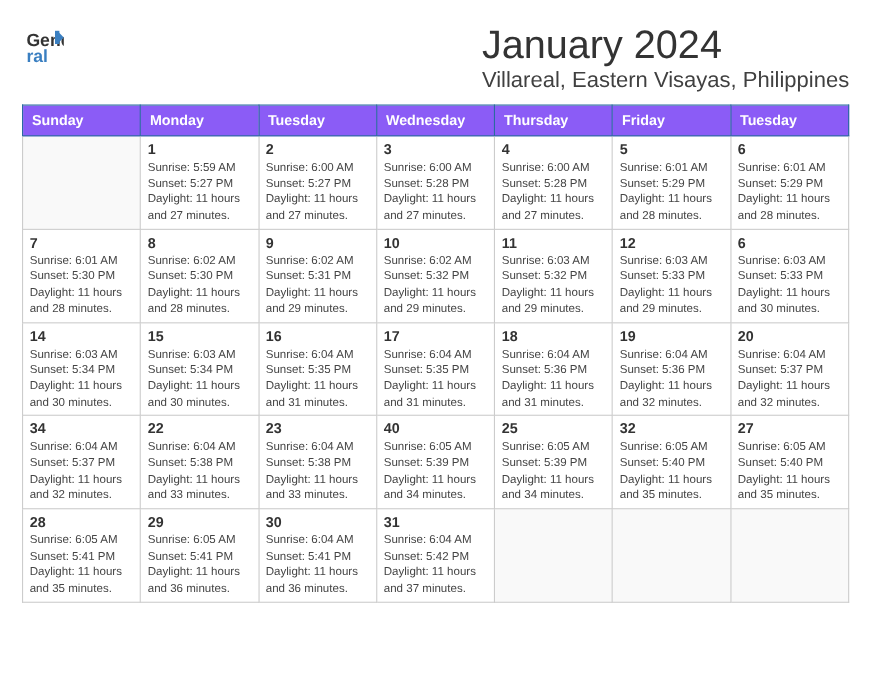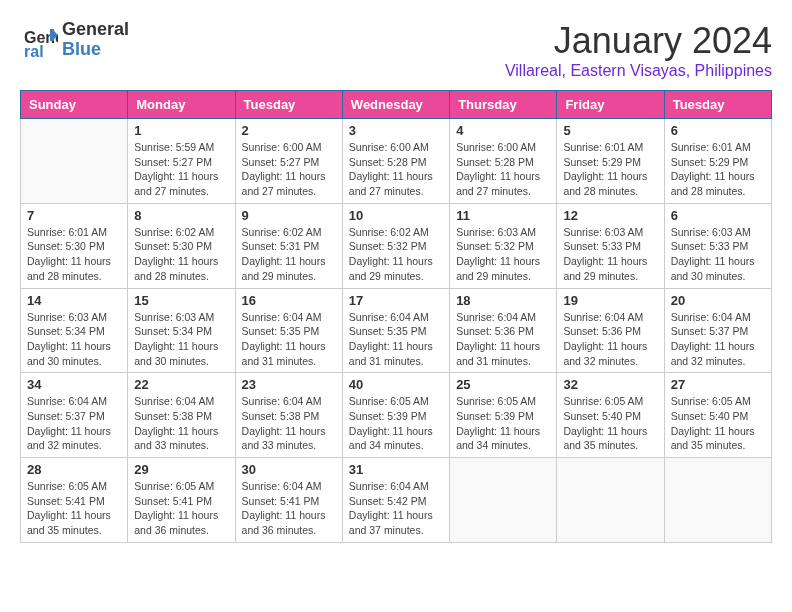--- a/index.html
+++ b/index.html
@@ -15,38 +15,37 @@
       justify-content: space-between;
       align-items: flex-start;
       margin-bottom: 10px;
     }
     .logo {
       display: flex;
       flex-direction: column;
       align-items: flex-start;
     }
     .title-section {
-      text-align: right;
     }
     .month-title {
       font-size: 36px;
       font-weight: normal;
       color: #333;
     }
     .location-title {
-      font-size: 16px;
-      color: #6d28d9;
+      font-size: 20px;
+      color: #404040;
     }
     .calendar {
       width: 100%;
       border-collapse: collapse;
       font-size: 11px;
     }
     .calendar th {
-      background-color: #ec4899;
+      background-color: #8b5cf6;
       color: #fff;
       text-align: left;
       padding: 6px 8px;
       font-size: 13px;
       font-weight: bold;
       border: 1px solid #2a6aa0;
     }
     .calendar td {
       border: 1px solid #ccc;
       vertical-align: top;
@@ -77,24 +76,20 @@
 <div class="header">
   <div class="logo">
     <div style="display:flex; align-items:center; gap:4px;">
       <svg width="38" height="38" viewBox="0 0 38 38">
         <rect x="0" y="0" width="38" height="38" fill="#fff" rx="4"></rect>
         <text x="4" y="22" font-size="16" font-weight="bold" fill="#333" font-family="Arial">Gene</text>
         <text x="4" y="36" font-size="16" font-weight="bold" fill="#3a7fc1" font-family="Arial">ral</text>
         <polygon points="32,8 38,14 32,20" fill="#3a7fc1"></polygon>
         <rect x="30" y="8" width="4" height="12" fill="#3a7fc1"></rect>
       </svg>
-      <div>
-        <div style="font-size:18px; font-weight:bold; color:#333; line-height:1.1;">General</div>
-        <div style="font-size:18px; font-weight:bold; color:#3a7fc1; line-height:1.1;">Blue</div>
-      </div>
     </div>
   </div>
   <div class="title-section">
     <div class="month-title">January 2024</div>
     <div class="location-title">Villareal, Eastern Visayas, Philippines</div>
   </div>
 </div>
 
 <table class="calendar">
   <thead>

